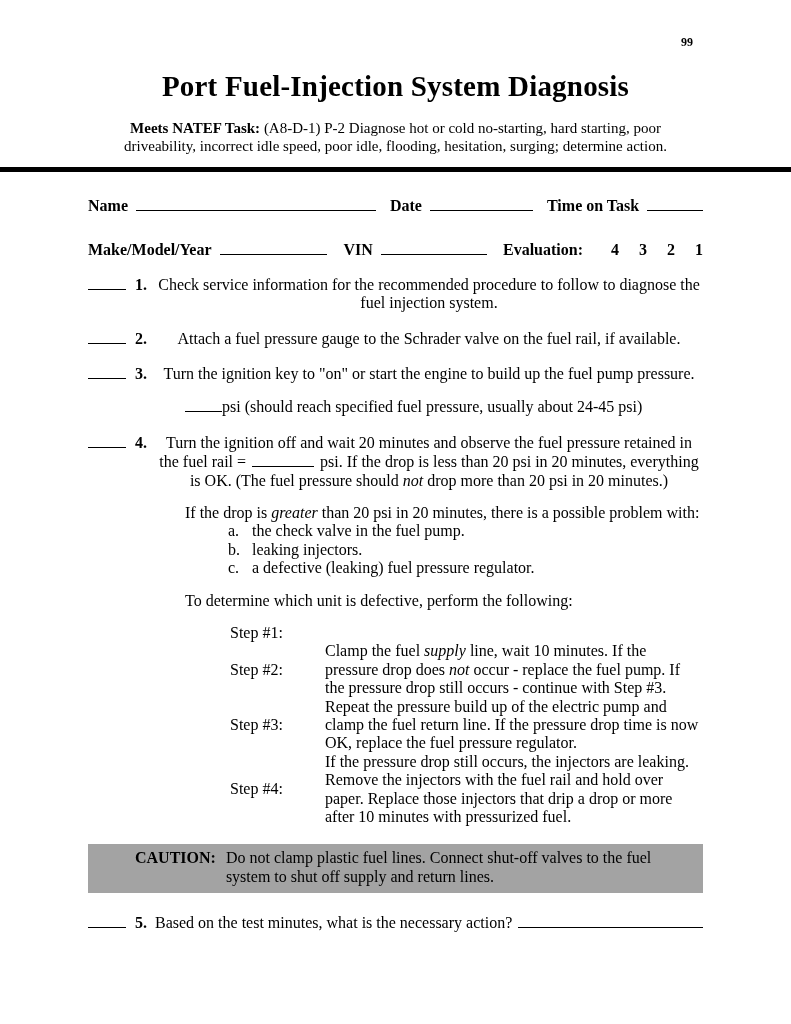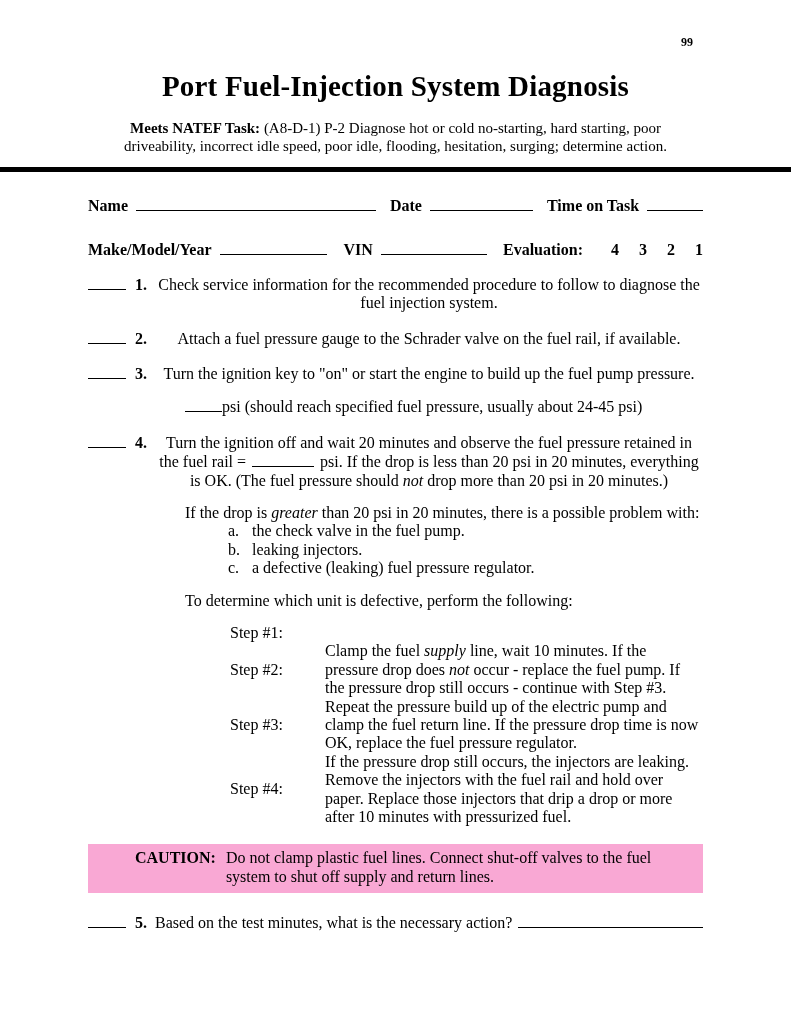--- a/index.html
+++ b/index.html
@@ -89,21 +89,21 @@
   }
   .cause-label { width: 24px; flex: none; }
 
   .steps { margin: 14px 0 0 142px; }
   .step-row { display: flex; align-items: center; }
   .step-label { width: 95px; flex: none; }
   .step-text { width: 380px; }
 
   .caution {
     margin-top: 18px;
-    background: #f9a8d4;
+    background: #a3a3a3;
     display: flex;
     align-items: baseline;
     padding: 5px 16px 7px 47px;
   }
   .caution-label { font-weight: bold; margin-right: 10px; flex: none; }
   .caution-text { flex: 1; }
 
   .item-last { margin-top: 20px; }
   .trail-blank { flex: 1; margin-left: 6px; }
   em { font-style: italic; }

